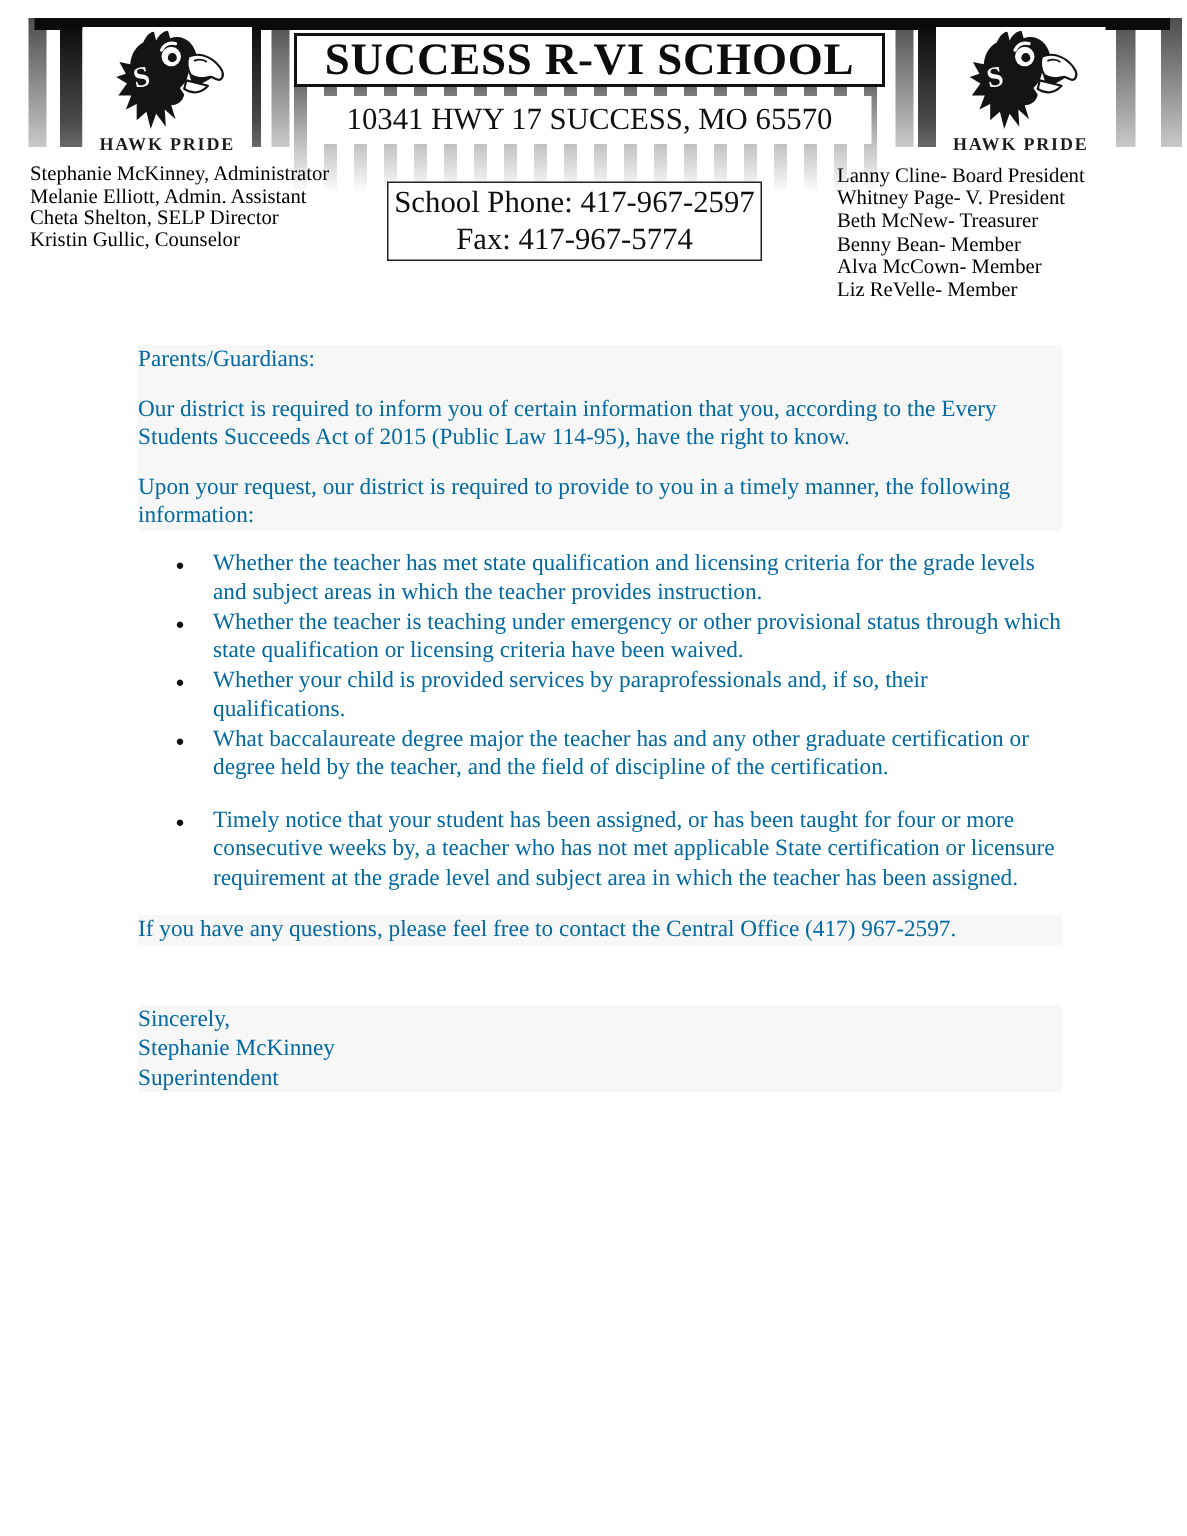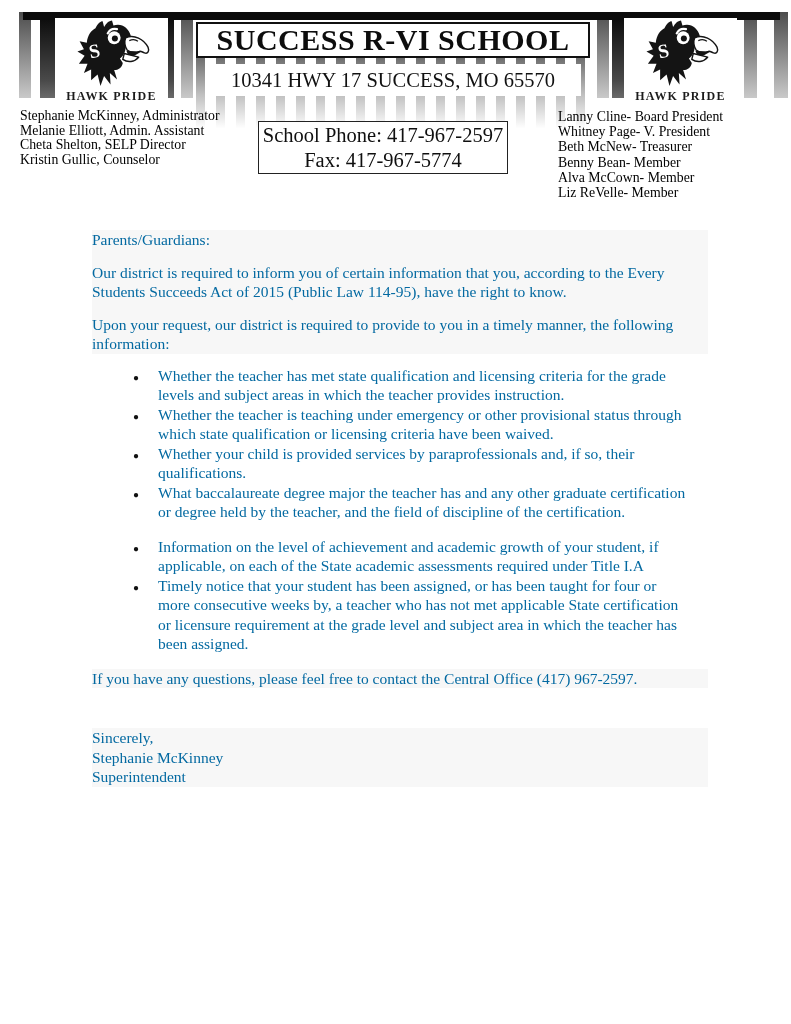--- a/index.html
+++ b/index.html
@@ -74,21 +74,21 @@
 
   
   .letter {
     position:absolute; left:92px; top:230px; width:616px;
     font-size:15.5px; line-height:19.5px; color:#0369a1;
   }
   .letter p { margin:0; }
   .scan { background:#f7f7f7; }
   .intro-block p.gap { margin-bottom:13px; }
 
-  ul.bullets { list-style:none; margin:12px 16px 15px; padding:0 0 0 50px; }
+  ul.bullets { list-style:none; margin:12px 0 15px; padding:0 0 0 50px; }
   ul.bullets li { position:relative; }
   ul.bullets li::before { content:"●"; position:absolute; left:-25px; top:2px; font-size:10px; color:#111; }
 
   p.addition { margin:0 0 16px; }
   p.questions { margin:0 0 40px; }
   p.closing { margin:0 0 17px; }
   .signature p { margin:0; }
 </style>
 </head>
 <body>
@@ -190,21 +190,20 @@
 
     <ul class="bullets">
       <li>Whether the teacher has met state qualification and licensing criteria for the grade levels and subject areas in which the teacher provides instruction.</li>
       <li>Whether the teacher is teaching under emergency or other provisional status through which state qualification or licensing criteria have been waived.</li>
       <li>Whether your child is provided services by paraprofessionals and, if so, their qualifications.</li>
       <li>What baccalaureate degree major the teacher has and any other graduate certification or degree held by the teacher, and the field of discipline of the certification.</li>
     </ul>
 
 
     <ul class="bullets">
-      <li>Information on the level of achievement and academic growth of your student, if applicable, on each of the State academic assessments required under Title I.A</li>
       <li>Timely notice that your student has been assigned, or has been taught for four or more consecutive weeks by, a teacher who has not met applicable State certification or licensure requirement at the grade level and subject area in which the teacher has been assigned.</li>
     </ul>
 
     <p class="questions scan">If you have any questions, please feel free to contact the Central Office (417) 967-2597.</p>
 
     <div class="signature scan">
       <p class="closing">Sincerely,</p>
       <p>Stephanie McKinney</p>
       <p>Superintendent</p>
     </div>

